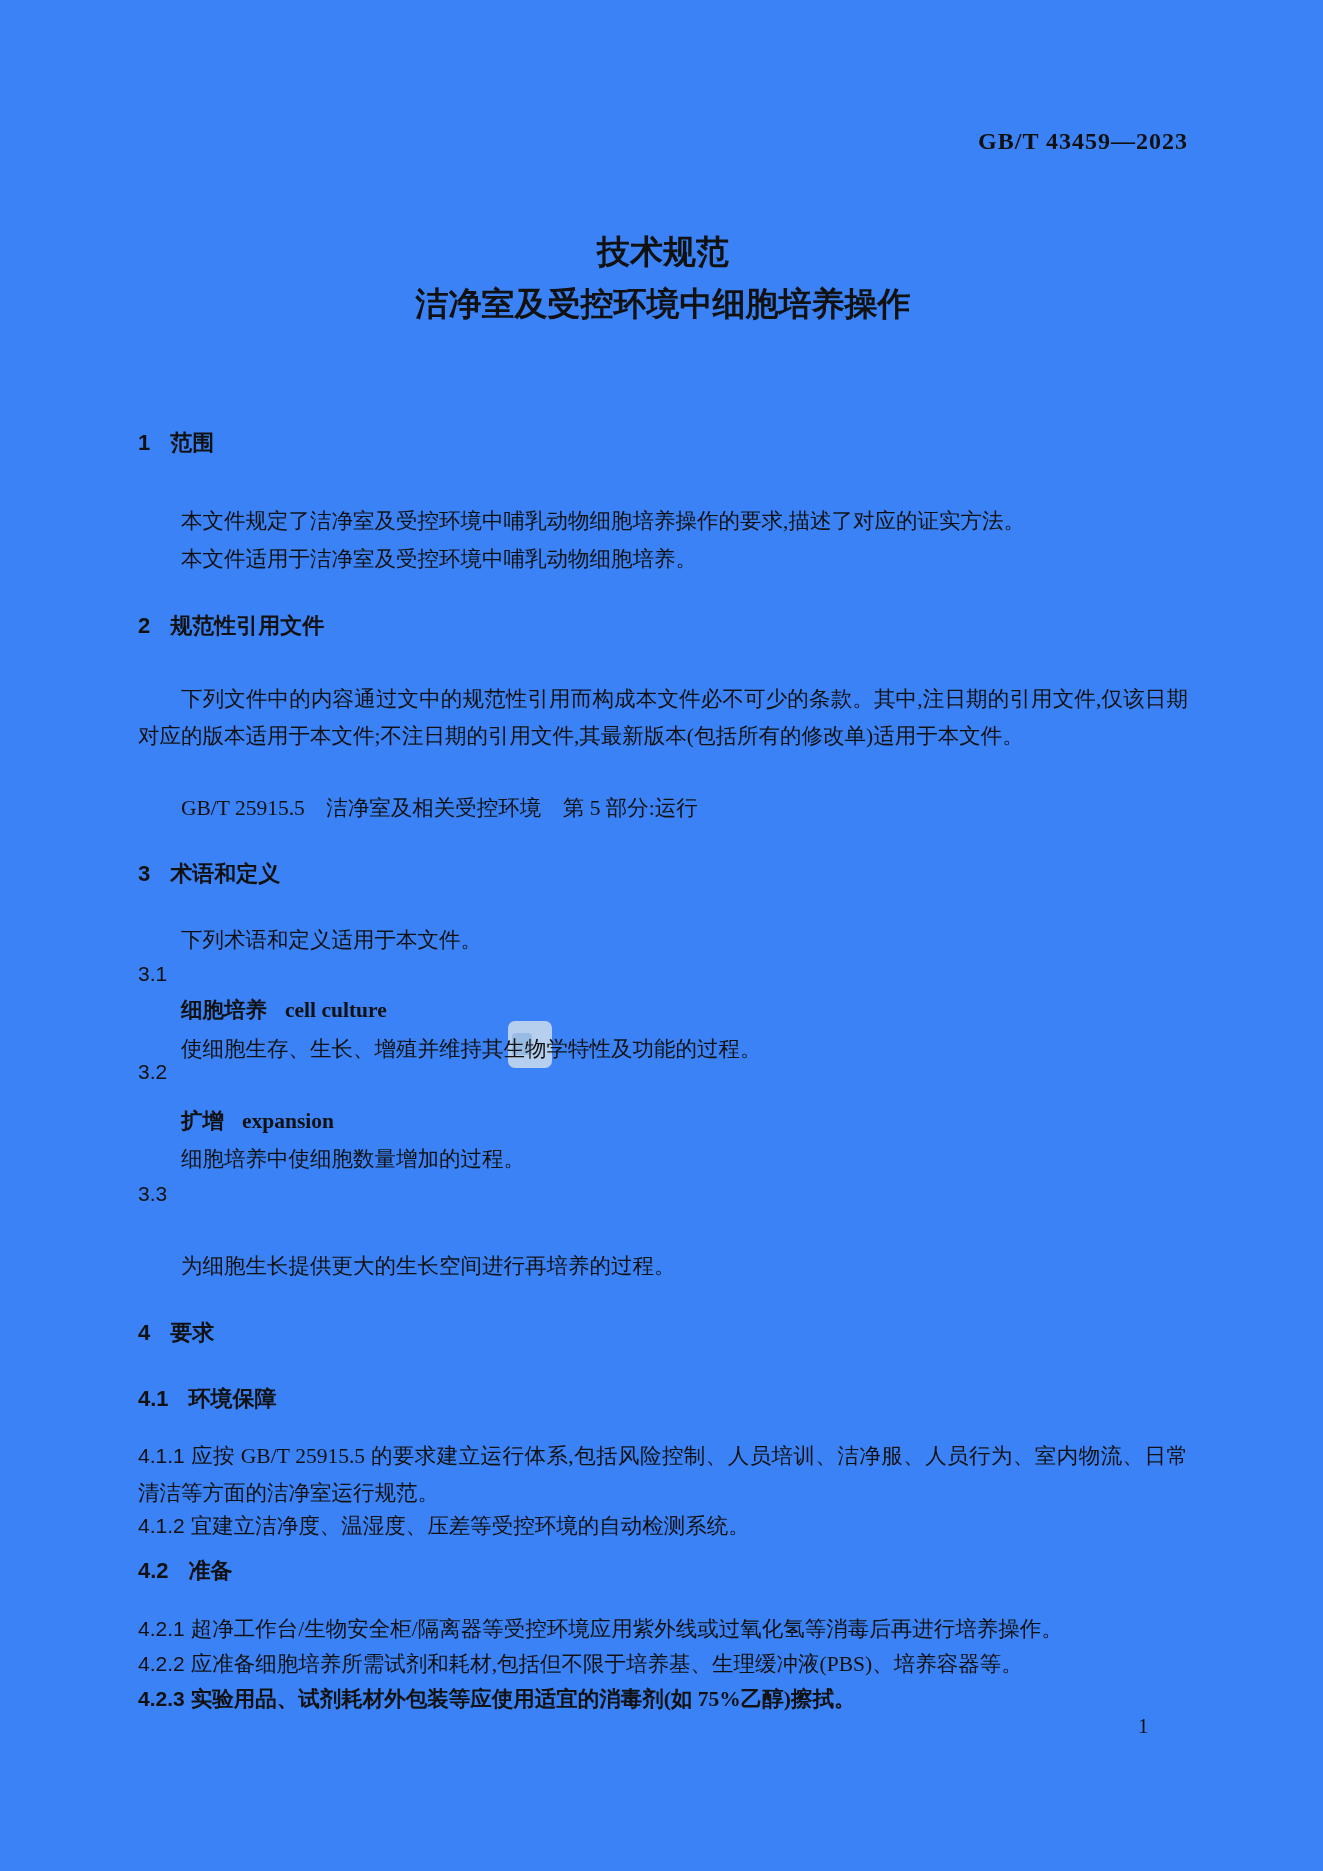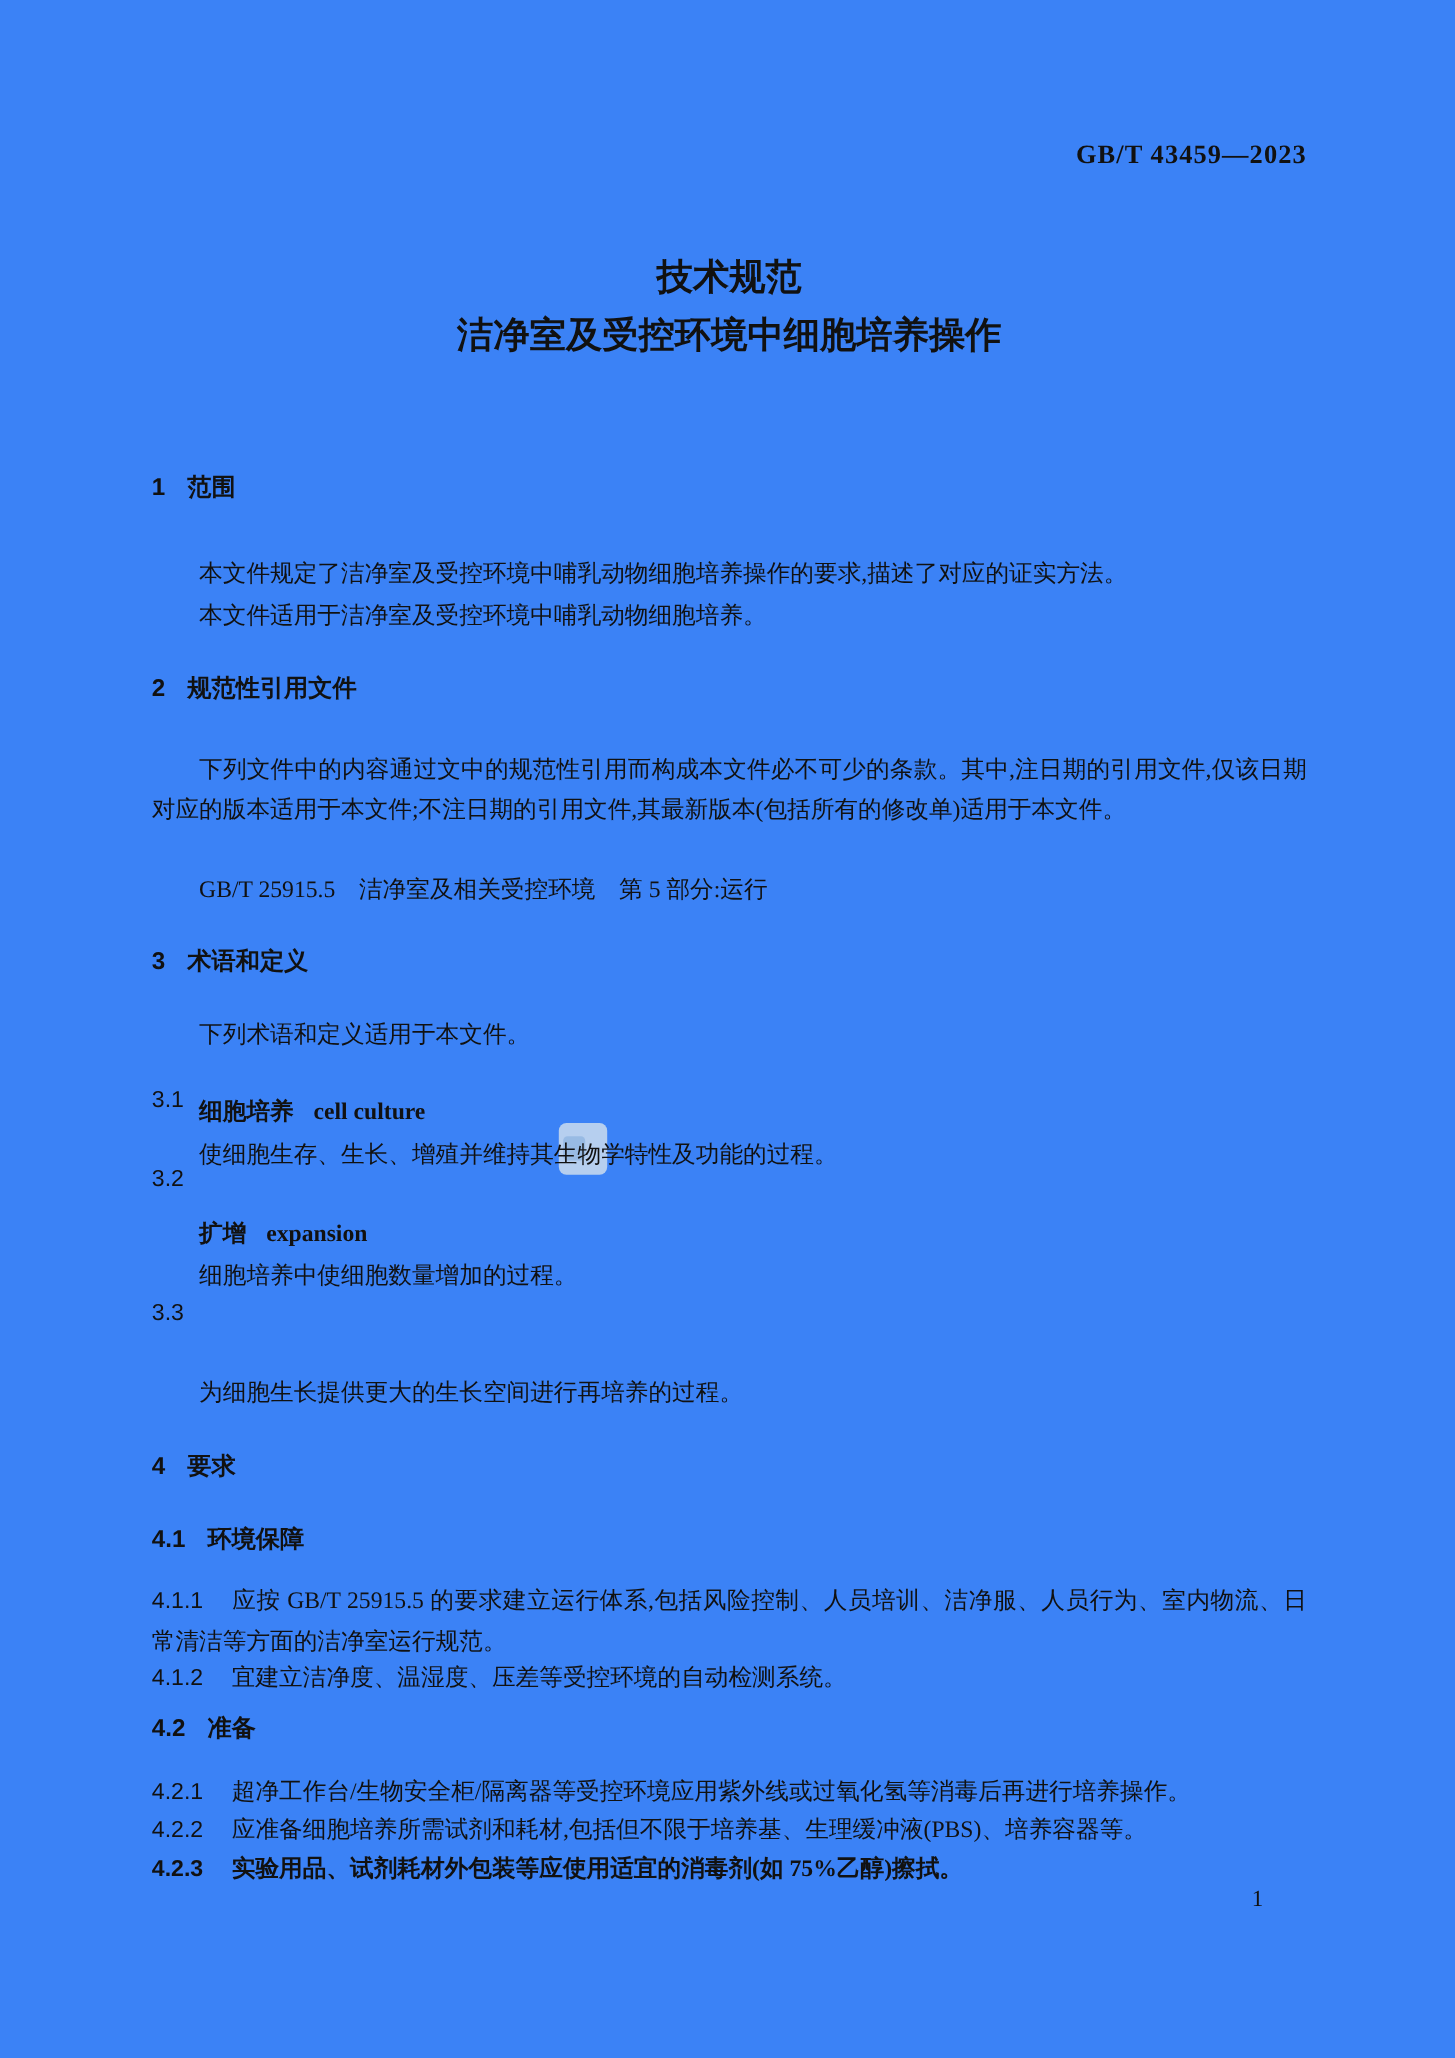--- a/index.html
+++ b/index.html
@@ -66,21 +66,21 @@
   .term-line .term-zh{
     font-family:"Liberation Sans","DejaVu Sans",sans-serif;
     margin-right:18px;
   }
   .term-line .term-en{
     font-family:"Liberation Serif","DejaVu Serif",serif;
   }
   .clause .c-num{
     font-family:"Liberation Sans","DejaVu Sans",sans-serif;
     font-size:21px;
-    margin-right:26px;
+    margin-right:6px;
   }
   .page-number{
     position:absolute;
     left:1138px;
     top:1714px;
     font-size:21px;
     z-index:2;
   }
   .watermark{
     position:absolute;
@@ -125,21 +125,21 @@
     <span class="h-num">2</span><span>规范性引用文件</span>
   </div>
   <div class="abs body-text indent" style="top:681px;">下列文件中的内容通过文中的规范性引用而构成本文件必不可少的条款。其中,注日期的引用文件,仅该日期对应的版本适用于本文件;不注日期的引用文件,其最新版本(包括所有的修改单)适用于本文件。</div>
   <div class="abs body-text indent" style="top:790px;">GB/T 25915.5　洁净室及相关受控环境　第 5 部分:运行</div>
 
   <div class="abs sec-heading" style="top:861px;">
     <span class="h-num">3</span><span>术语和定义</span>
   </div>
   <div class="abs body-text indent" style="top:922px;">下列术语和定义适用于本文件。</div>
 
-  <div class="abs term-num" style="top:962px;margin-top:26px;">3.1</div>
+  <div class="abs term-num" style="top:962px;">3.1</div>
   <div class="abs term-line" style="top:998px;">
     <span class="term-zh">细胞培养</span><span class="term-en">cell culture</span>
   </div>
   <div class="abs body-text indent" style="top:1031px;">使细胞生存、生长、增殖并维持其生物学特性及功能的过程。</div>
 
   <div class="abs term-num" style="top:1060px;">3.2</div>
   <div class="abs term-line" style="top:1109px;">
     <span class="term-zh">扩增</span><span class="term-en">expansion</span>
   </div>
   <div class="abs body-text indent" style="top:1141px;">细胞培养中使细胞数量增加的过程。</div>

